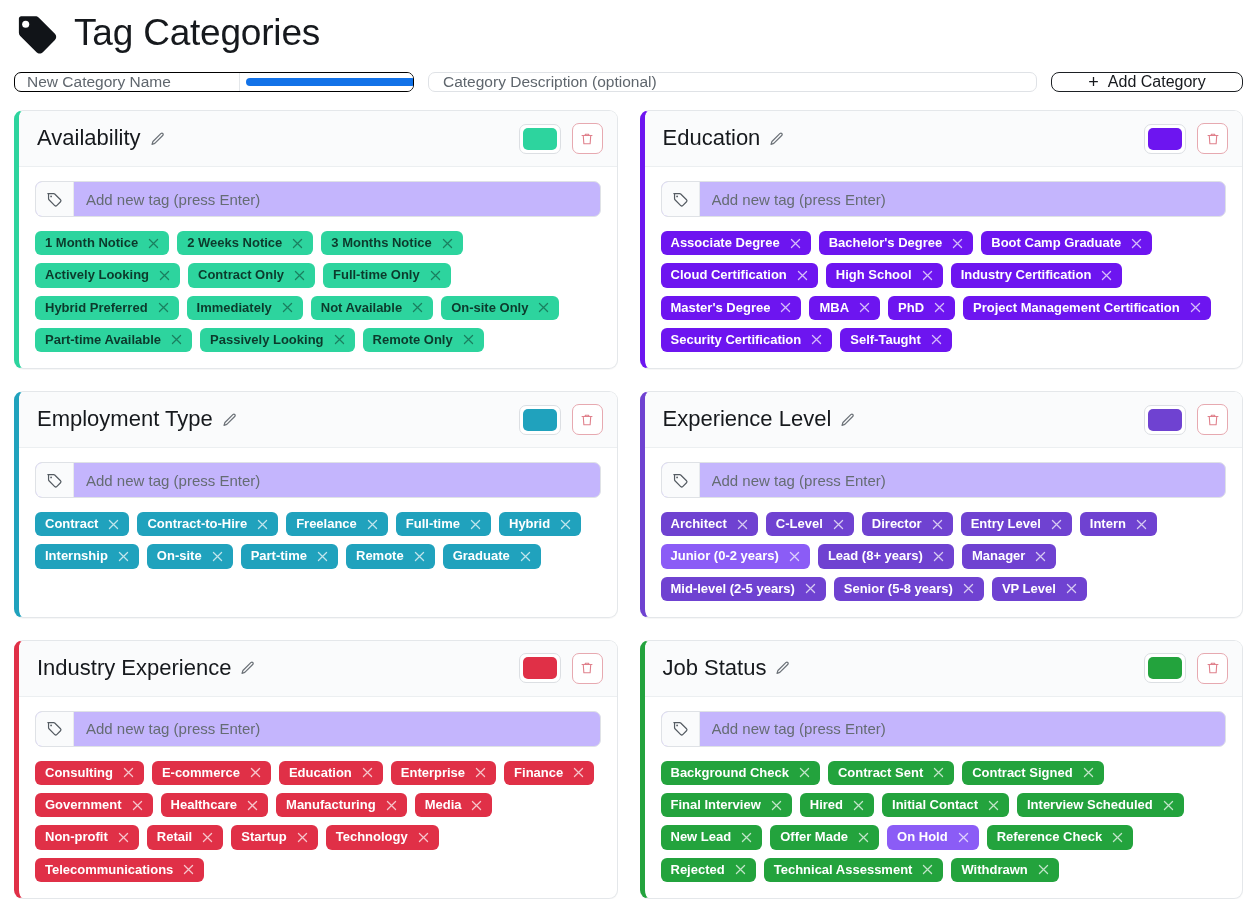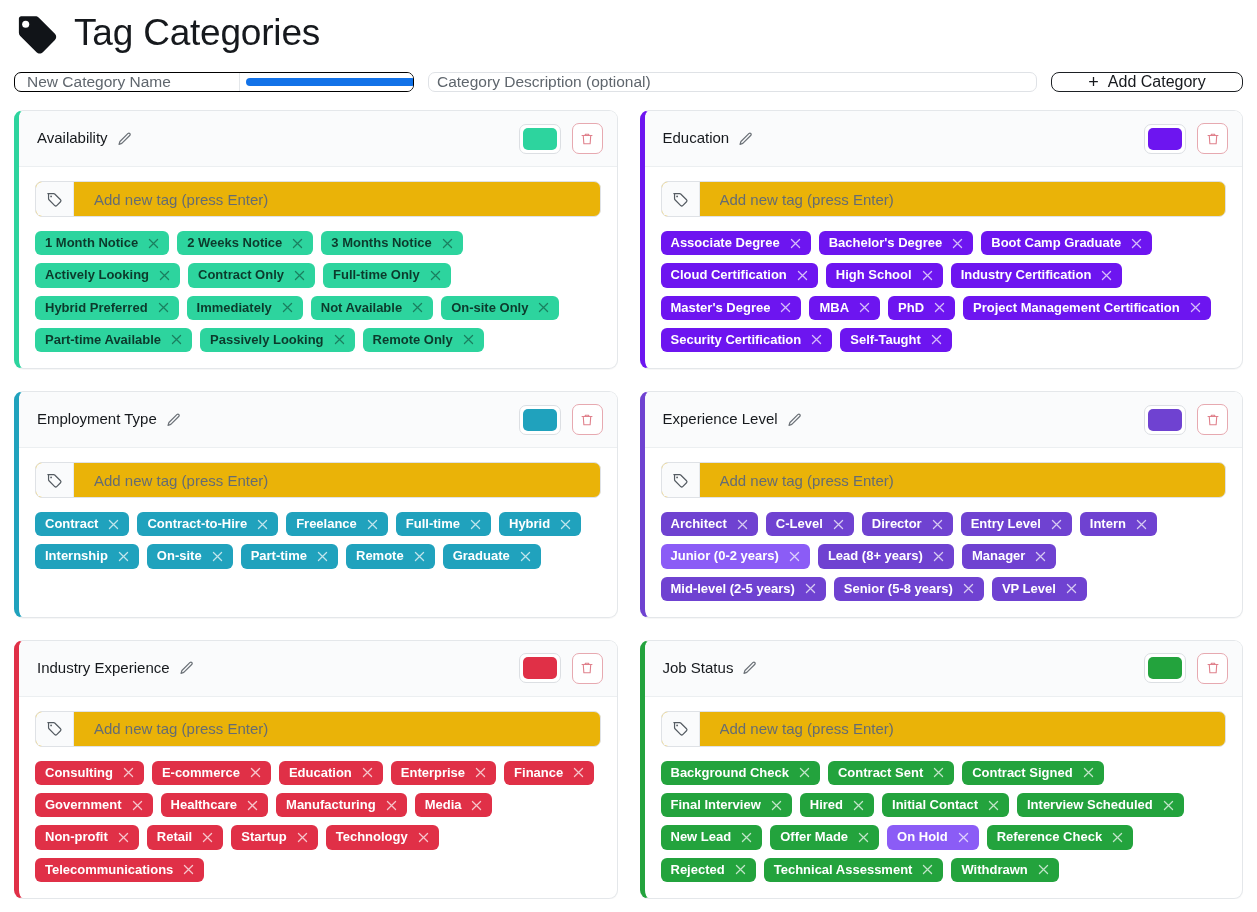--- a/index.html
+++ b/index.html
@@ -58,21 +58,21 @@
     border: none;
   }
   .desc-input {
     flex: 1 1 auto;
     border: 1px solid #dfe2e6;
     border-radius: 7px;
     background: #fff;
     outline: none;
     font-size: 15.5px; font-family: inherit;
     color: #23282e;
-    padding: 0 8px;
+    padding: 0 14px;
     min-width: 0;
   }
   .desc-input::placeholder { color: #5f666d; opacity: 1; }
   .add-cat-btn {
     flex: 0 0 auto;
     min-width: 192px;
     border: 1px solid #1d2024;
     border-radius: 8px;
     background: #fff;
     font-family: inherit; font-size: 16px; color: #16191d;
@@ -99,21 +99,21 @@
     box-shadow: 0 1px 1px rgba(16,22,26,0.035);
   }
   .card-head {
     display: flex; align-items: center;
     padding: 12px 14px 12px 18px;
     background: #fafbfc;
     border-bottom: 1px solid #eceff1;
     min-height: 56px;
   }
   .card-title {
-    font-size: 15px; font-weight: 400; color: #16191d;
+    font-size: 22px; font-weight: 400; color: #16191d;
     line-height: 1.1;
   }
   .edit-pencil { margin-left: 9px; width: 16px; height: 16px; display:block; }
   .head-spacer { flex: 1 1 auto; }
   .swatch-frame {
     width: 42px; height: 30px;
     border: 1px solid #dcdfe3;
     border-radius: 7px;
     background: #fff;
     display: flex; align-items: center; justify-content: center;
@@ -131,24 +131,23 @@
     cursor: pointer;
   }
   .trash-ico { width: 14px; height: 16px; display: block; }
 
   .card-body { padding: 14px 16px 16px 16px; }
 
   .tag-input-wrap {
     display: flex; align-items: stretch;
     border: 1px solid #dfe2e6;
     border-radius: 7px;
-    background: #eab308;
+    background: #c4b5fd;
     overflow: hidden;
     height: 36px;
-    gap: 8px;
   }
   .tag-ico-cell {
     flex: 0 0 38px;
     display: flex; align-items: center; justify-content: center;
     background: #fafbfc;
     border-right: 1px solid #e7eaed;
   }
   .tag-ico { width: 17px; height: 17px; display: block; }
   .tag-new-input {
     flex: 1 1 auto; border: none; outline: none;

